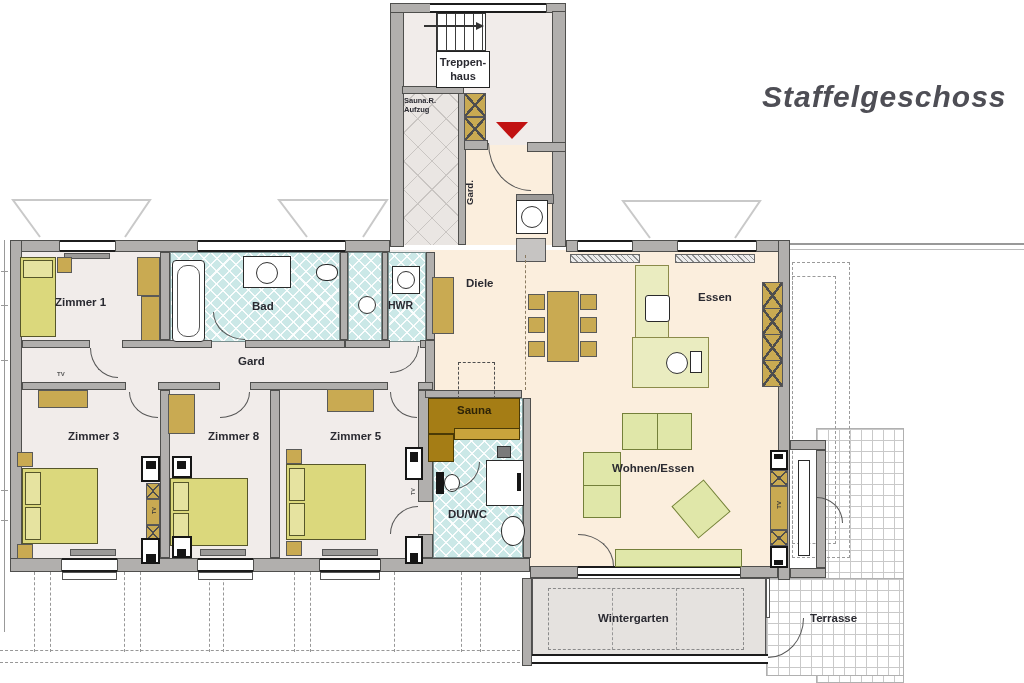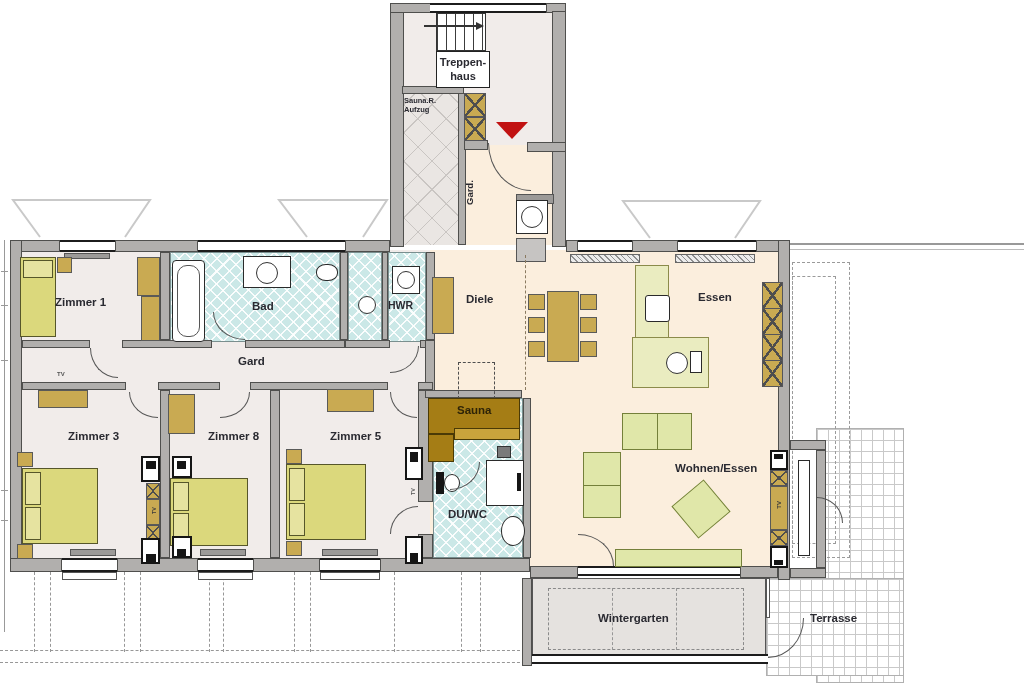--- a/index.html
+++ b/index.html
@@ -191,21 +191,21 @@
   <div class="xcell" style="left:464px;top:93px;width:22px;height:24px"></div>
   <div class="xcell" style="left:464px;top:117px;width:22px;height:24px"></div>
   <div class="redtri" style="left:496px;top:122px"></div>
   <div class="label vtext" style="left:464px;top:155px;height:50px;font-size:9.5px">Gard.</div>
   <div class="arc arc-bl" style="left:488px;top:143px;width:43px;height:48px"></div>
   <div class="fix" style="left:516px;top:200px;width:32px;height:34px"></div>
   <div class="ring" style="left:521px;top:206px;width:22px;height:22px"></div>
   <div class="abs" style="left:516px;top:238px;width:30px;height:24px;background:#c6c4c2;border:1px solid #555"></div>
 
   <div class="furn-tan" style="left:432px;top:277px;width:22px;height:57px"></div>
-  <div class="label" style="left:466px;top:293px">Diele</div>
+  <div class="label" style="left:466px;top:277px">Diele</div>
   <div class="dashbox" style="left:458px;top:362px;width:37px;height:37px"></div>
   <div class="dashv" style="left:525px;top:255px;height:135px;border-left:1.5px dashed #8a7a60"></div>
 
   <div class="furn-tan" style="left:547px;top:291px;width:32px;height:71px"></div>
   <div class="furn-tan" style="left:528px;top:294px;width:17px;height:16px"></div>
   <div class="furn-tan" style="left:528px;top:317px;width:17px;height:16px"></div>
   <div class="furn-tan" style="left:528px;top:341px;width:17px;height:16px"></div>
   <div class="furn-tan" style="left:580px;top:294px;width:17px;height:16px"></div>
   <div class="furn-tan" style="left:580px;top:317px;width:17px;height:16px"></div>
   <div class="furn-tan" style="left:580px;top:341px;width:17px;height:16px"></div>
@@ -224,21 +224,21 @@
   <div class="label" style="left:698px;top:291px">Essen</div>
 
   <div class="furn-green" style="left:622px;top:413px;width:70px;height:37px">
     <div class="abs" style="left:50%;top:0;width:1px;height:100%;background:#74803a"></div>
   </div>
   <div class="furn-green" style="left:583px;top:452px;width:38px;height:66px">
     <div class="abs" style="left:0;top:50%;width:100%;height:1px;background:#74803a"></div>
   </div>
   <div class="furn-green" style="left:680px;top:488px;width:42px;height:42px;transform:rotate(-40deg)"></div>
   <div class="furn-green" style="left:615px;top:549px;width:127px;height:18px"></div>
-  <div class="label" style="left:675px;top:462px">Wohnen/Essen</div>
+  <div class="label" style="left:612px;top:462px">Wohnen/Essen</div>
   <div class="unit" style="left:770px;top:450px;width:18px;height:20px">
       <div class="udark" style="left:2px;top:2px;width:9px;height:5px"></div>
     </div>
   <div class="xcell" style="left:770px;top:470px;width:18px;height:16px"></div>
   <div class="furn-tan" style="left:770px;top:486px;width:18px;height:44px">
     <span class="label vtext" style="left:5px;top:14px;font-size:6px;color:#3a3a3a">TV</span>
   </div>
   <div class="xcell" style="left:770px;top:530px;width:18px;height:16px"></div>
   <div class="unit" style="left:770px;top:546px;width:18px;height:22px">
       <div class="udark" style="left:2px;top:12px;width:9px;height:5px"></div>
@@ -341,14 +341,15 @@
   <div class="fix" style="left:501px;top:516px;width:24px;height:30px;border-radius:50%"></div>
   <div class="label" style="left:448px;top:508px">DU/WC</div>
   <div class="arc arc-br" style="left:450px;top:462px;width:30px;height:28px"></div>
 
   <div class="dashbox-lt" style="left:548px;top:588px;width:196px;height:62px;border-color:#8a8a8a"></div>
   <div class="dashv" style="left:612px;top:588px;height:62px"></div>
   <div class="dashv" style="left:676px;top:588px;height:62px"></div>
   <div class="label" style="left:598px;top:612px">Wintergarten</div>
   <div class="label" style="left:810px;top:612px">Terrasse</div>
 
+  <div class="title" style="left:762px;top:80px">Staffelgeschoss</div>
 
 </div>
 
 </body></html>

